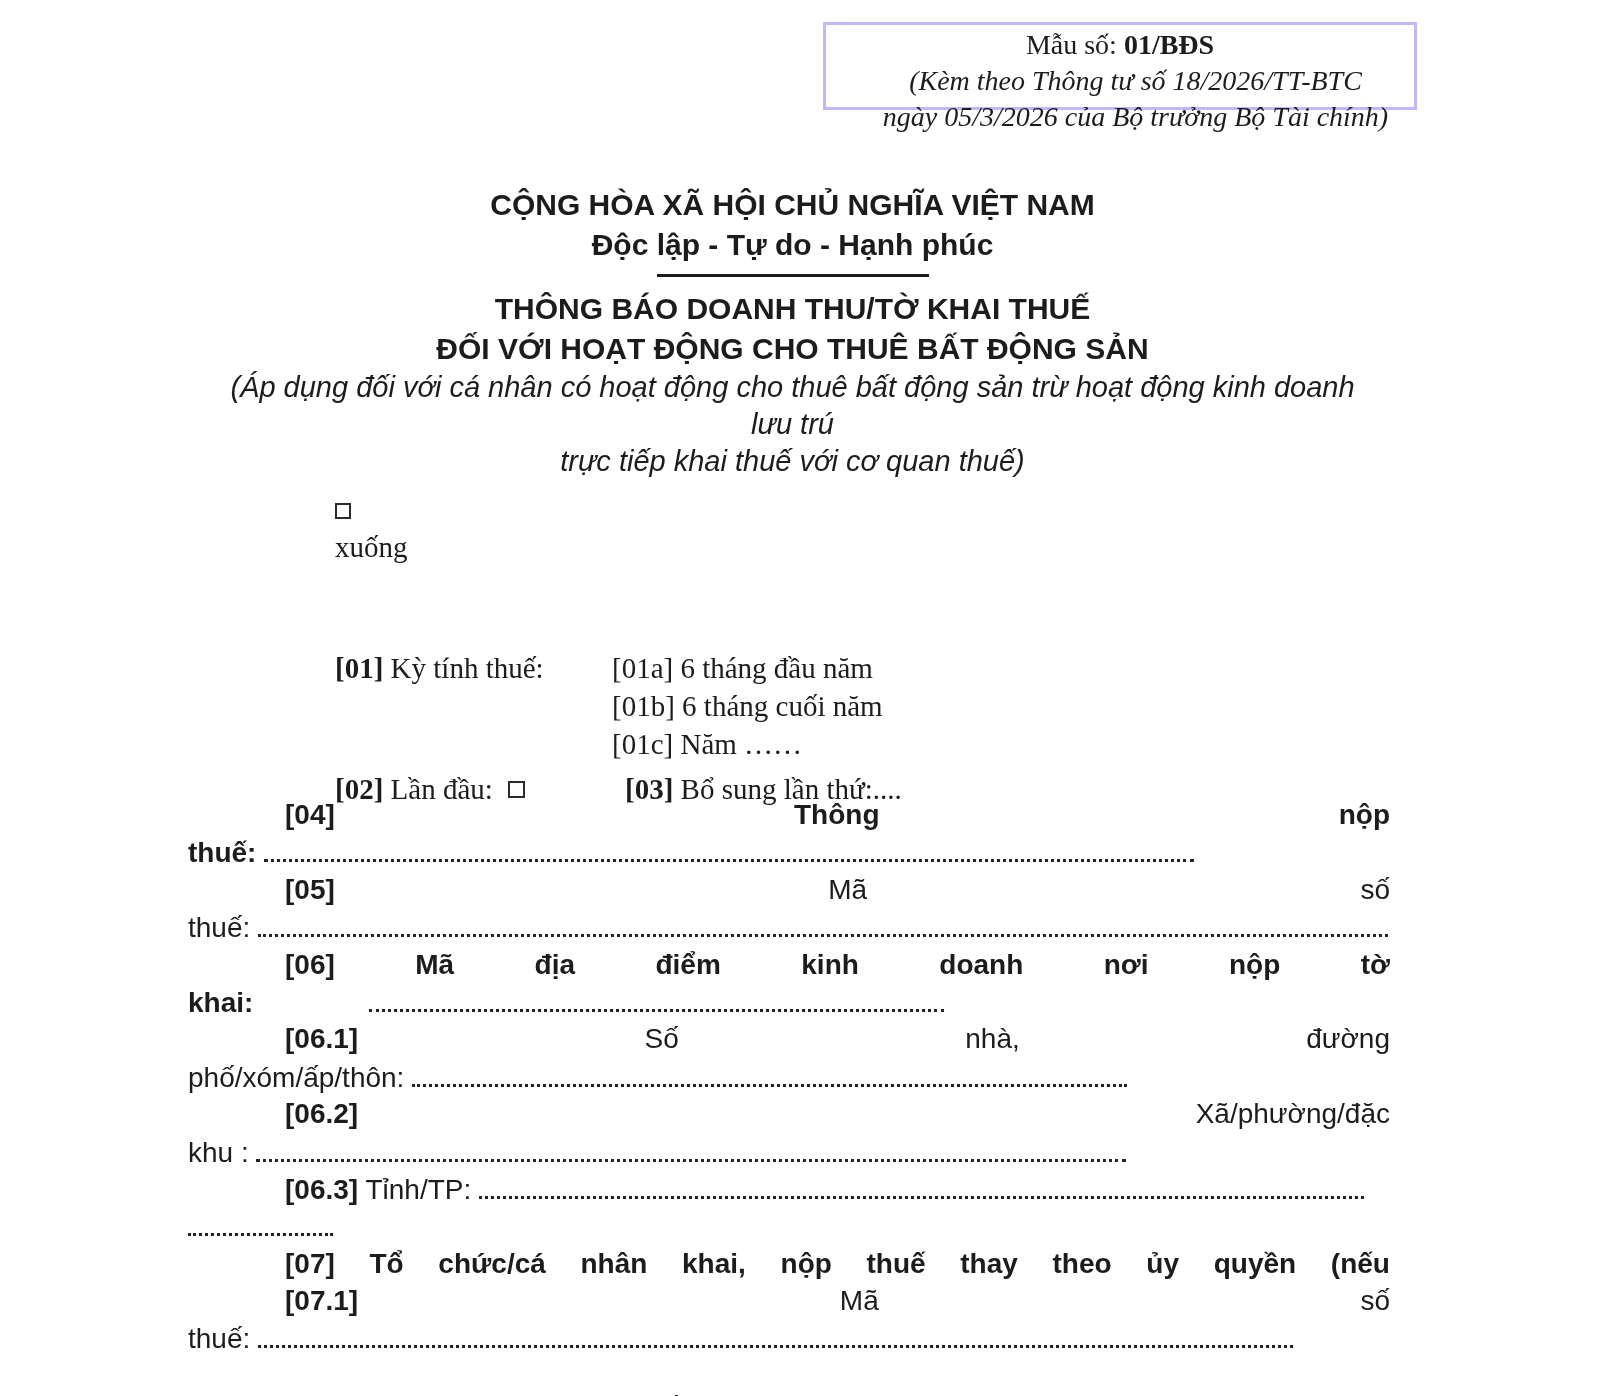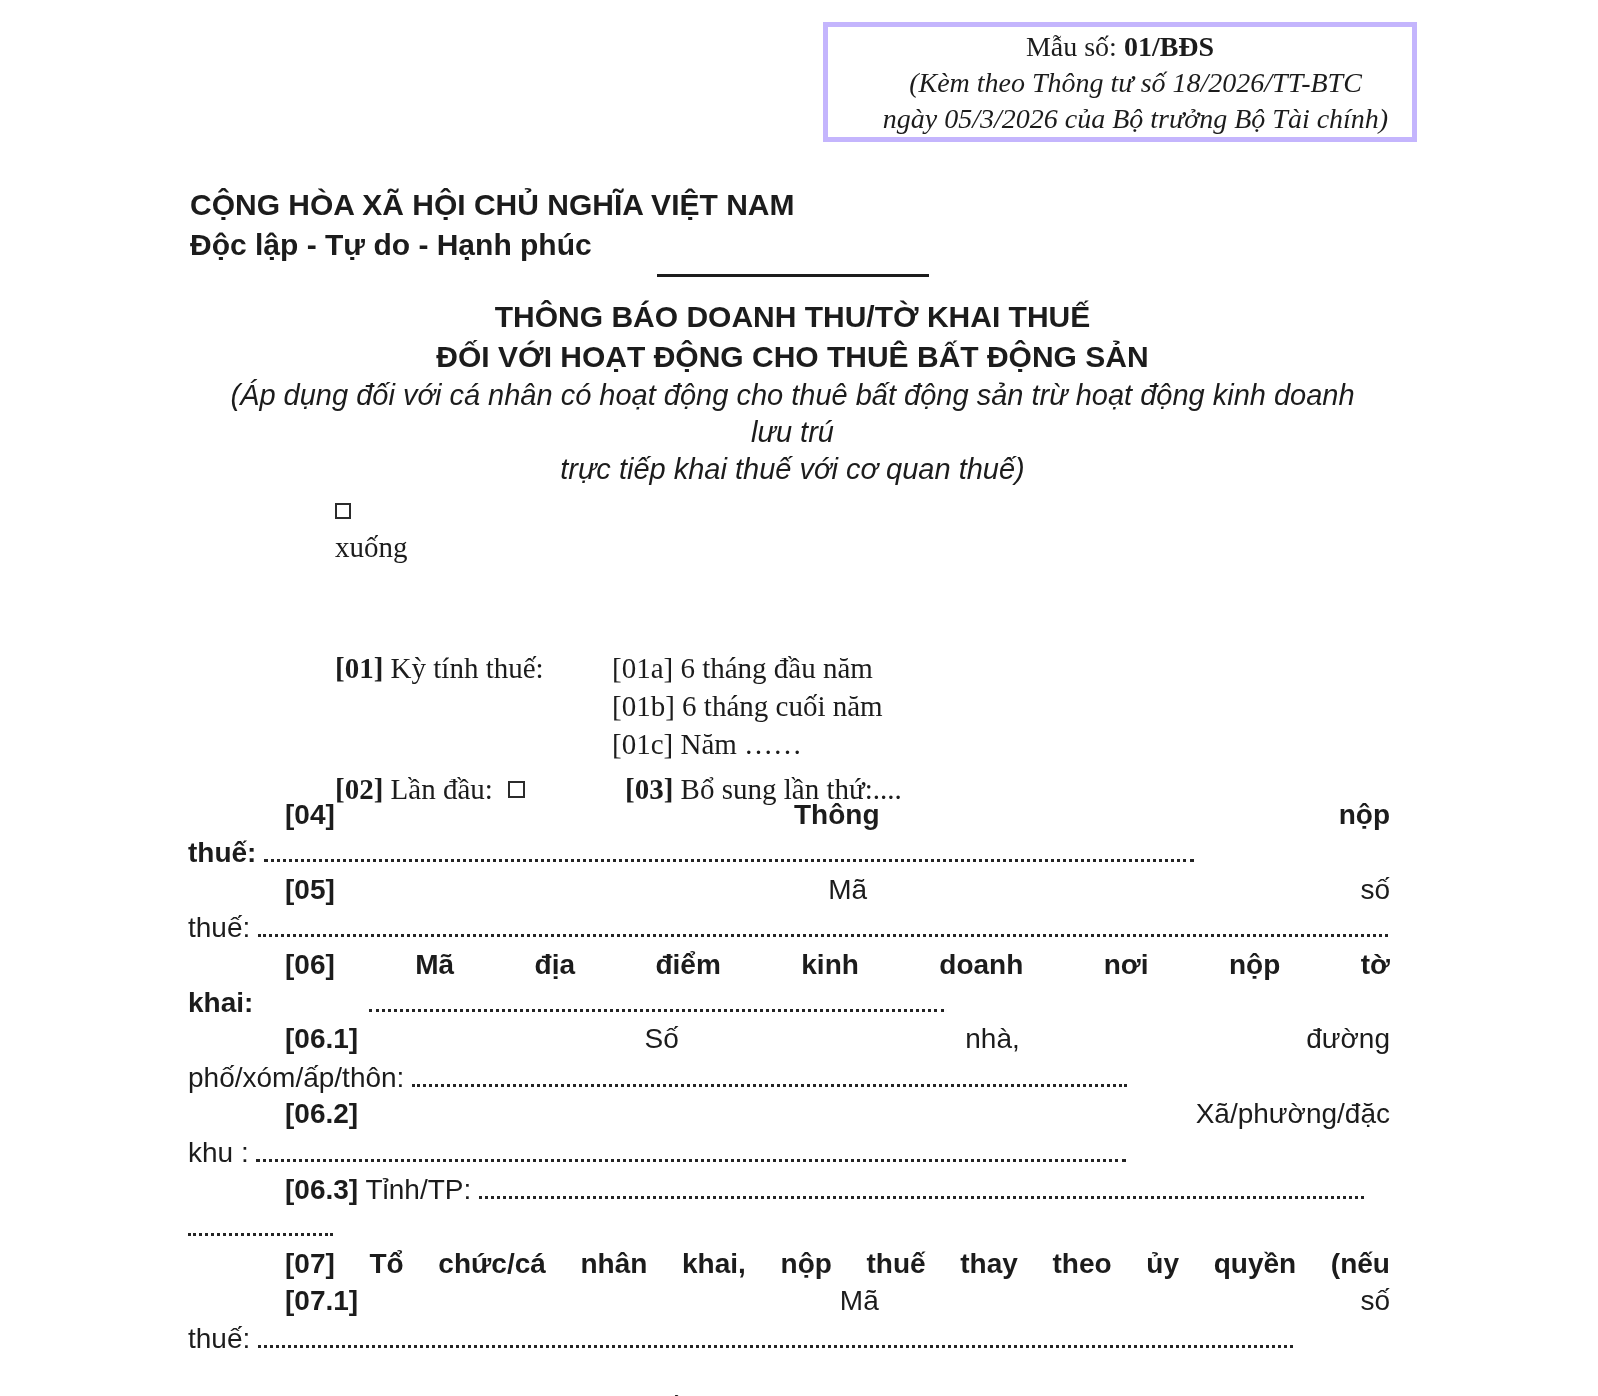--- a/index.html
+++ b/index.html
@@ -4,34 +4,34 @@
 <style>
   html,body{margin:0;padding:0;background:#ffffff;}
   .page{
     position:relative;width:1598px;height:1396px;background:#ffffff;
     color:#1c1c1c;overflow:hidden;
     font-family:"Liberation Sans","DejaVu Sans",sans-serif;
   }
 
   
   .stamp-box{
-    position:absolute;left:823px;top:22px;width:594px;height:120px;
-    border:5px solid #c4b5fd;box-sizing:border-box;text-align:center;
+    position:absolute;left:823px;top:22px;width:594px;height:88px;
+    border:3px solid #c4b5fd;box-sizing:border-box;text-align:center;
     font-family:"Liberation Serif","DejaVu Serif",serif;
     font-size:28px;line-height:36px;padding-top:2px;
   }
   .stamp-box .it{font-style:italic;padding-left:31px;}
 
   
-  .natl{position:absolute;left:190px;top:185px;width:1205px;text-align:left;
+  .natl{position:absolute;left:190px;top:185px;width:1205px;text-align:center;
         font-weight:bold;font-size:30px;line-height:40px;}
   .natl-rule{width:272px;height:3px;background:#1c1c1c;margin:9px auto 0;}
 
   
-  .titleblk{position:absolute;left:190px;top:289px;width:1205px;text-align:center;margin-top:8px;}
+  .titleblk{position:absolute;left:190px;top:289px;width:1205px;text-align:center;}
   .t1{font-weight:bold;font-size:30px;line-height:40px;}
   .sub{font-style:italic;font-size:29px;line-height:37px;}
 
   
   .checks{position:absolute;left:335px;top:492px;width:1075px;
           font-family:"Liberation Serif","DejaVu Serif",serif;
           font-size:29px;line-height:37px;}
   .sq{display:inline-block;width:16px;height:16px;border:2px solid #2b2b2b;
       box-sizing:border-box;background:transparent;}
   .chk-sq{margin-right:10px;vertical-align:1px;}

